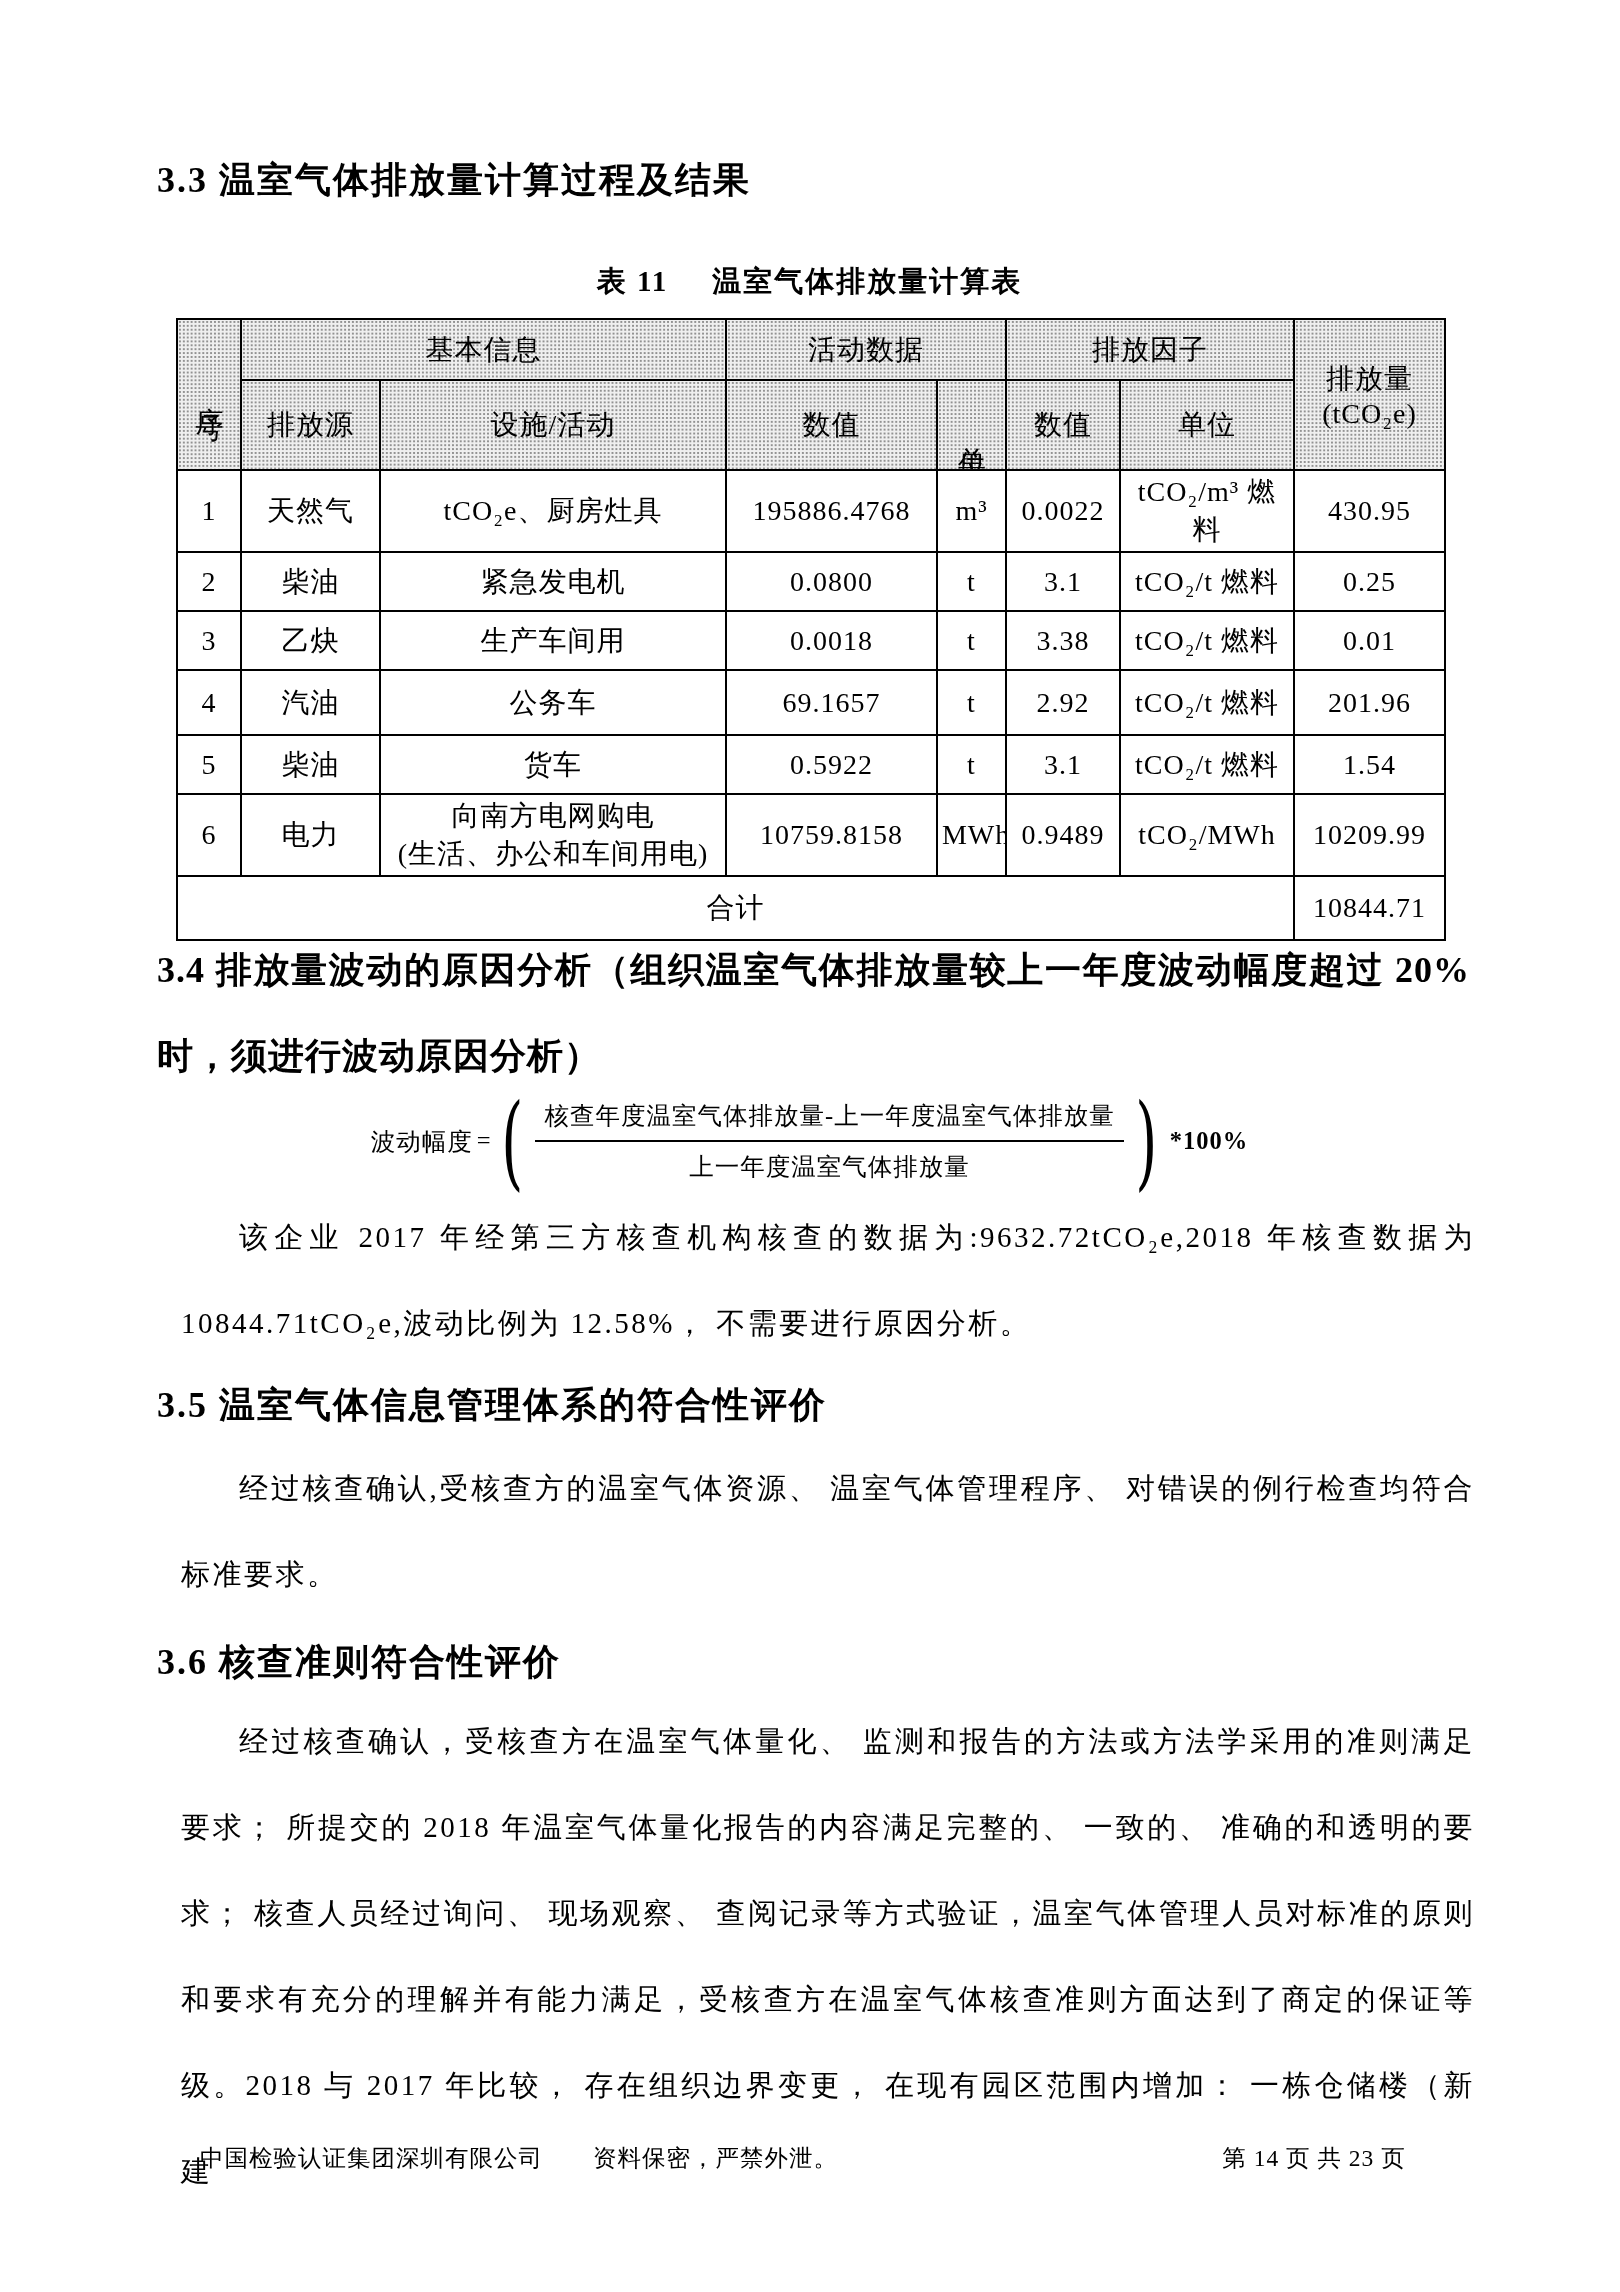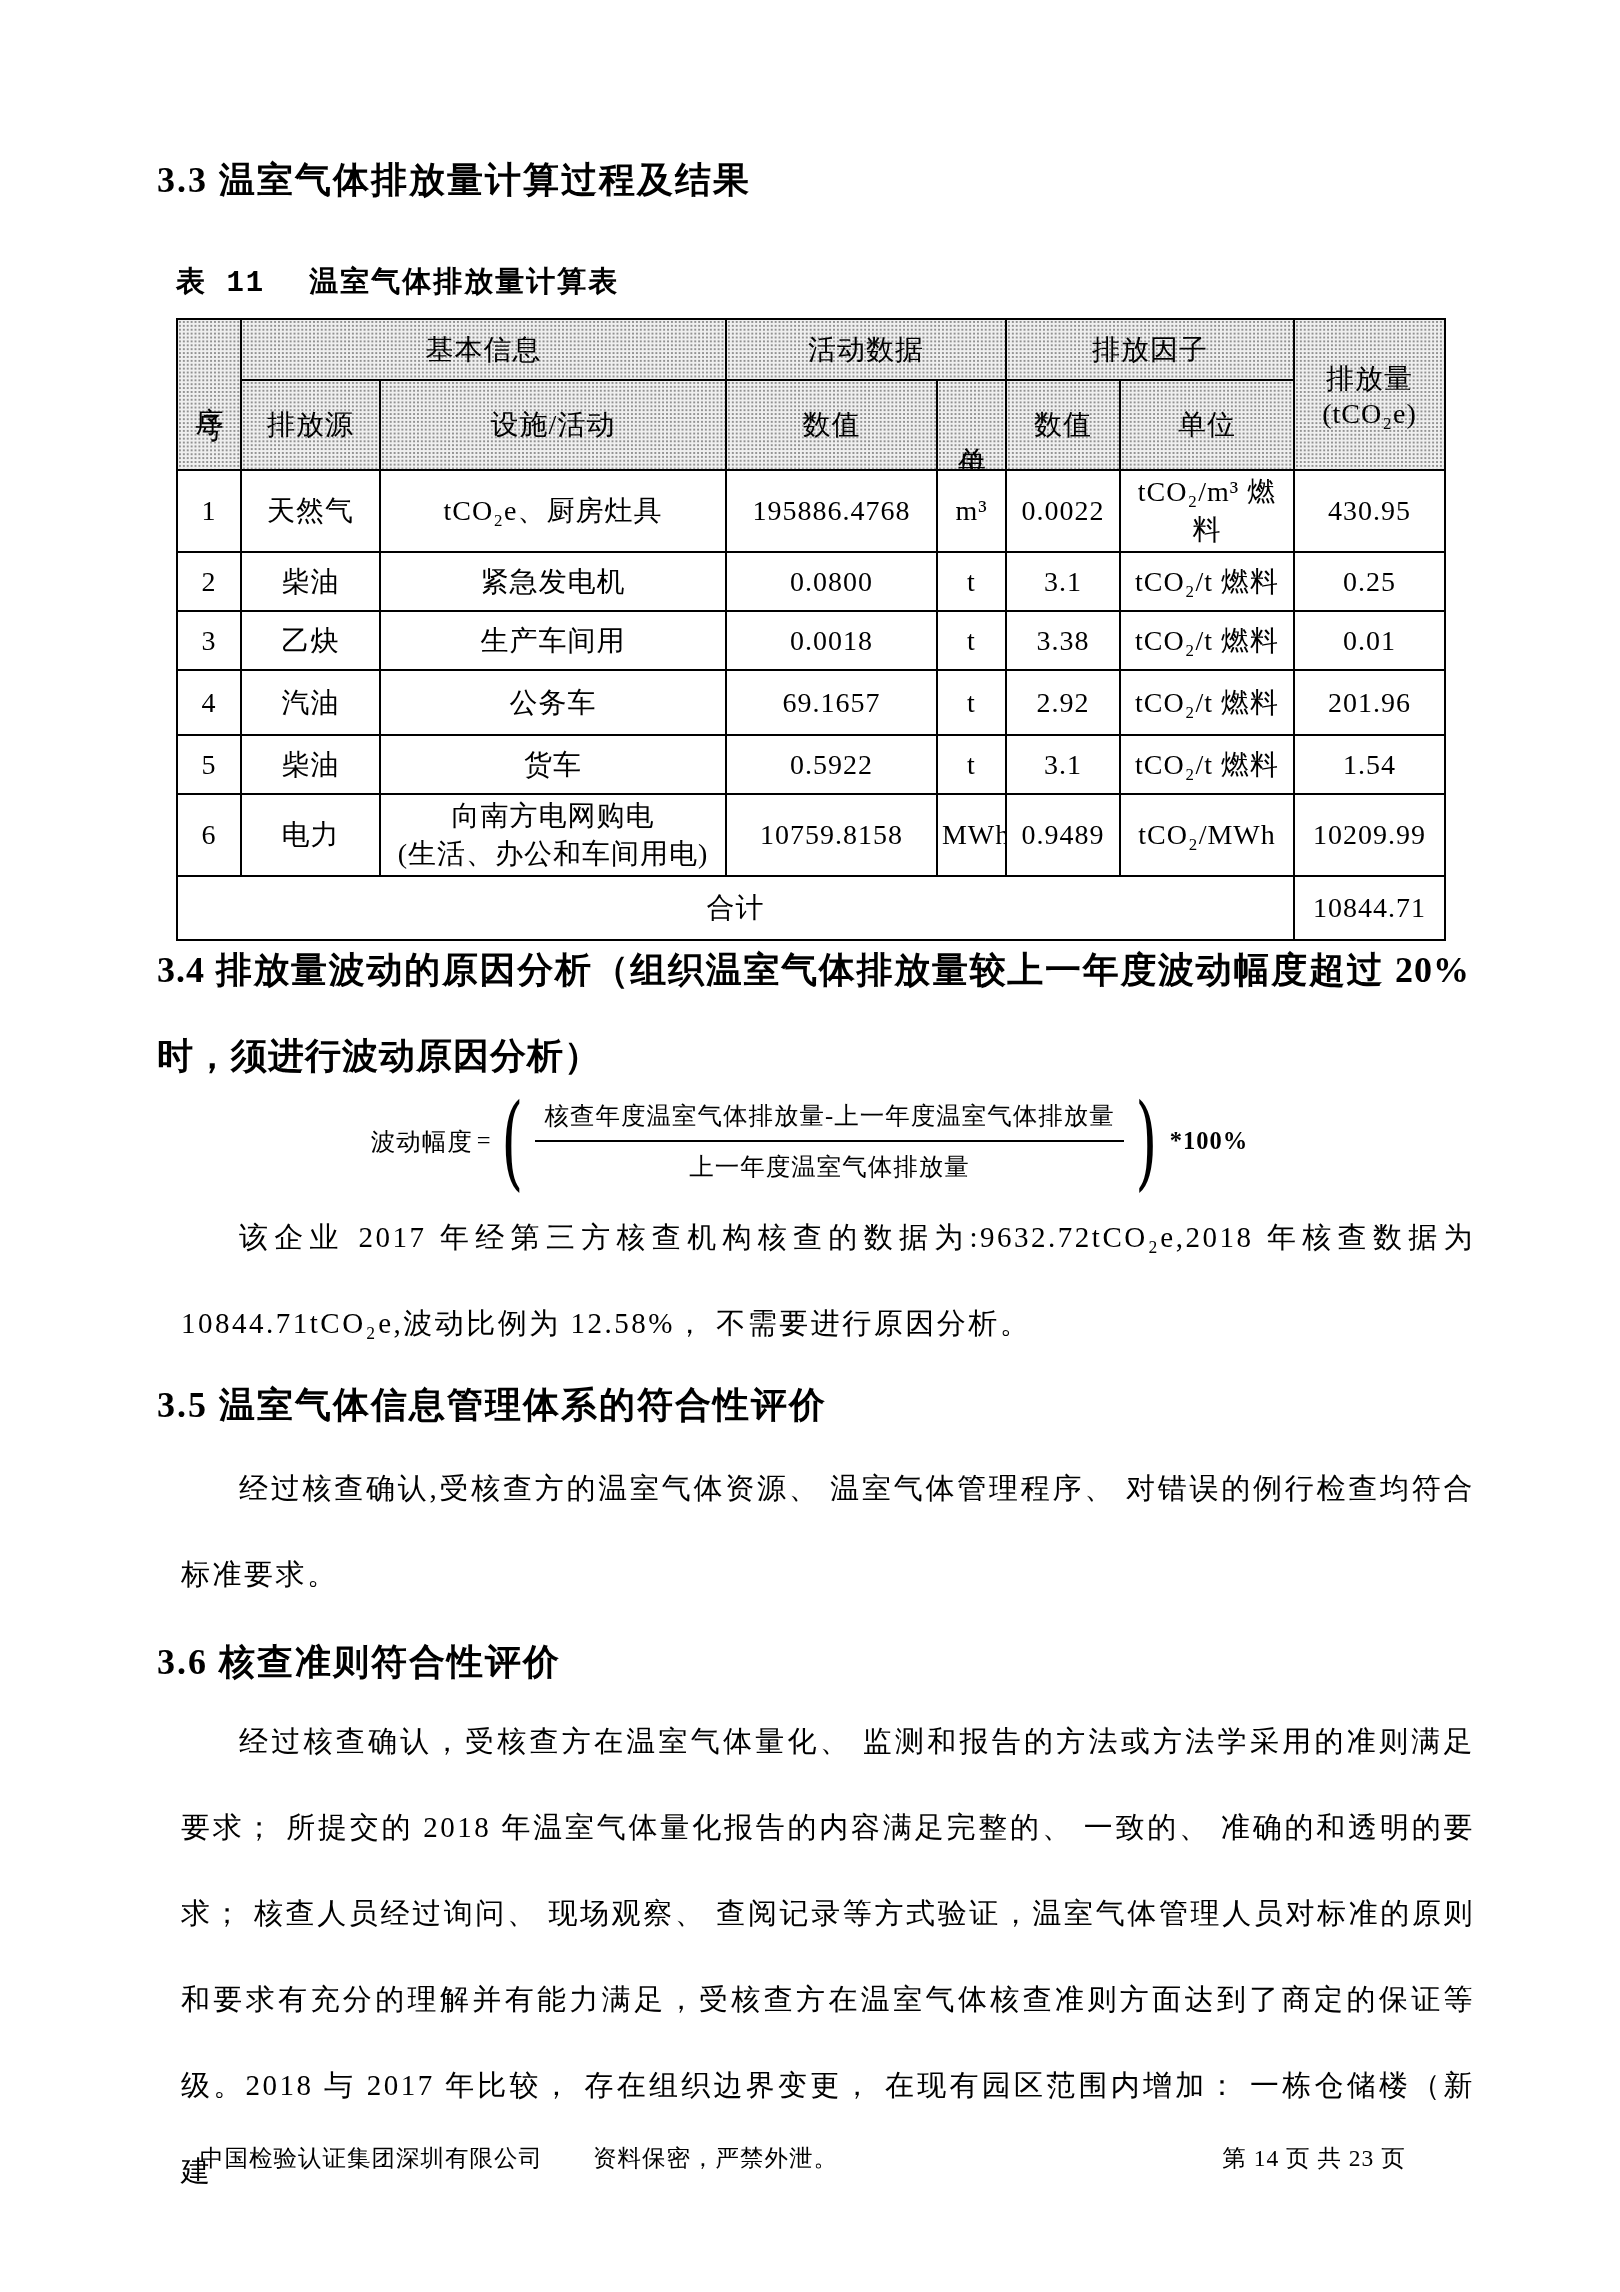--- a/index.html
+++ b/index.html
@@ -11,21 +11,21 @@
   }
   .abs{position:absolute;}
   .sec-heading{
     left:157px;width:1323px;
     font-size:36px;font-weight:bold;letter-spacing:2px;
     line-height:1.3;text-align:justify;
   }
   .sec-heading.long{letter-spacing:1px;line-height:86px;text-align:justify;width:1313px;}
   .caption{
     left:176px;width:1267px;top:262px;
-    font-size:29px;font-weight:bold;letter-spacing:2px;font-family:Liberation Mono, monospace;
+    text-align:center;font-size:29px;font-weight:bold;letter-spacing:2px;
   }
   .cap-title{margin-left:44px;}
   table.ghg{
     position:absolute;top:318px;left:176px;width:1267px;
     border-collapse:collapse;table-layout:fixed;
     font-size:28px;
   }
   table.ghg th,table.ghg td{
     border:2.9px solid #000;
     text-align:center;vertical-align:middle;

